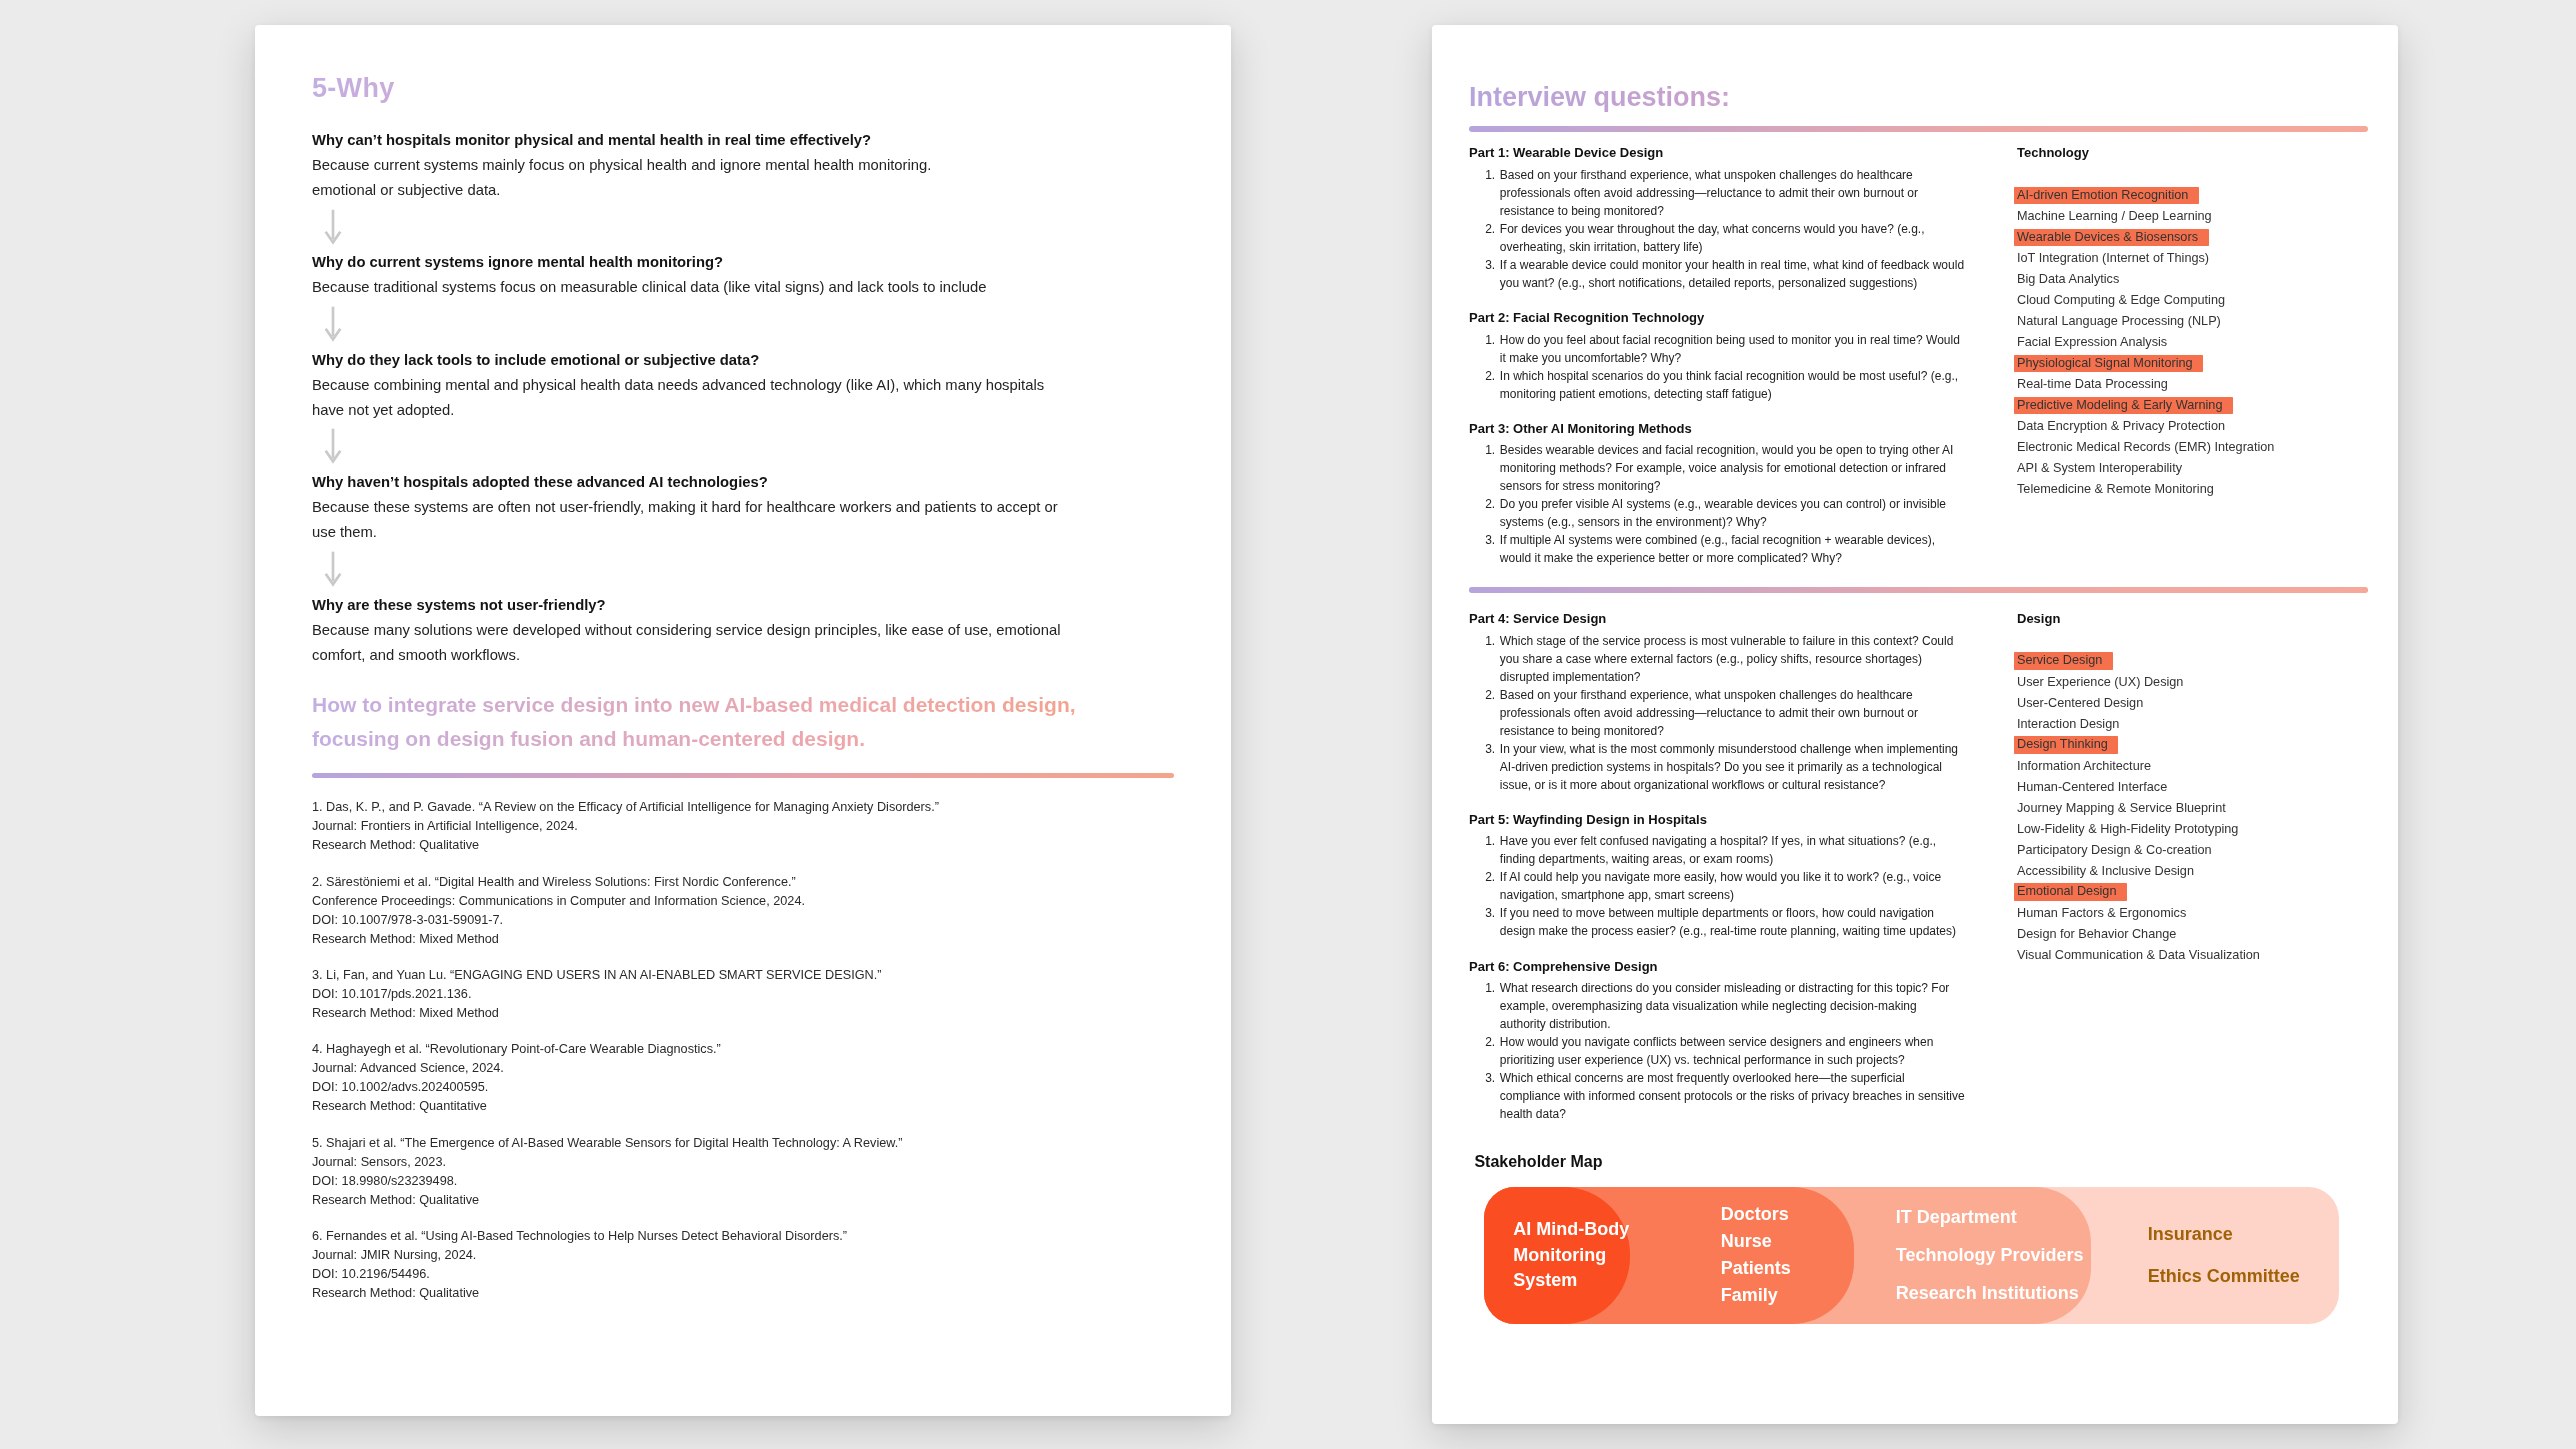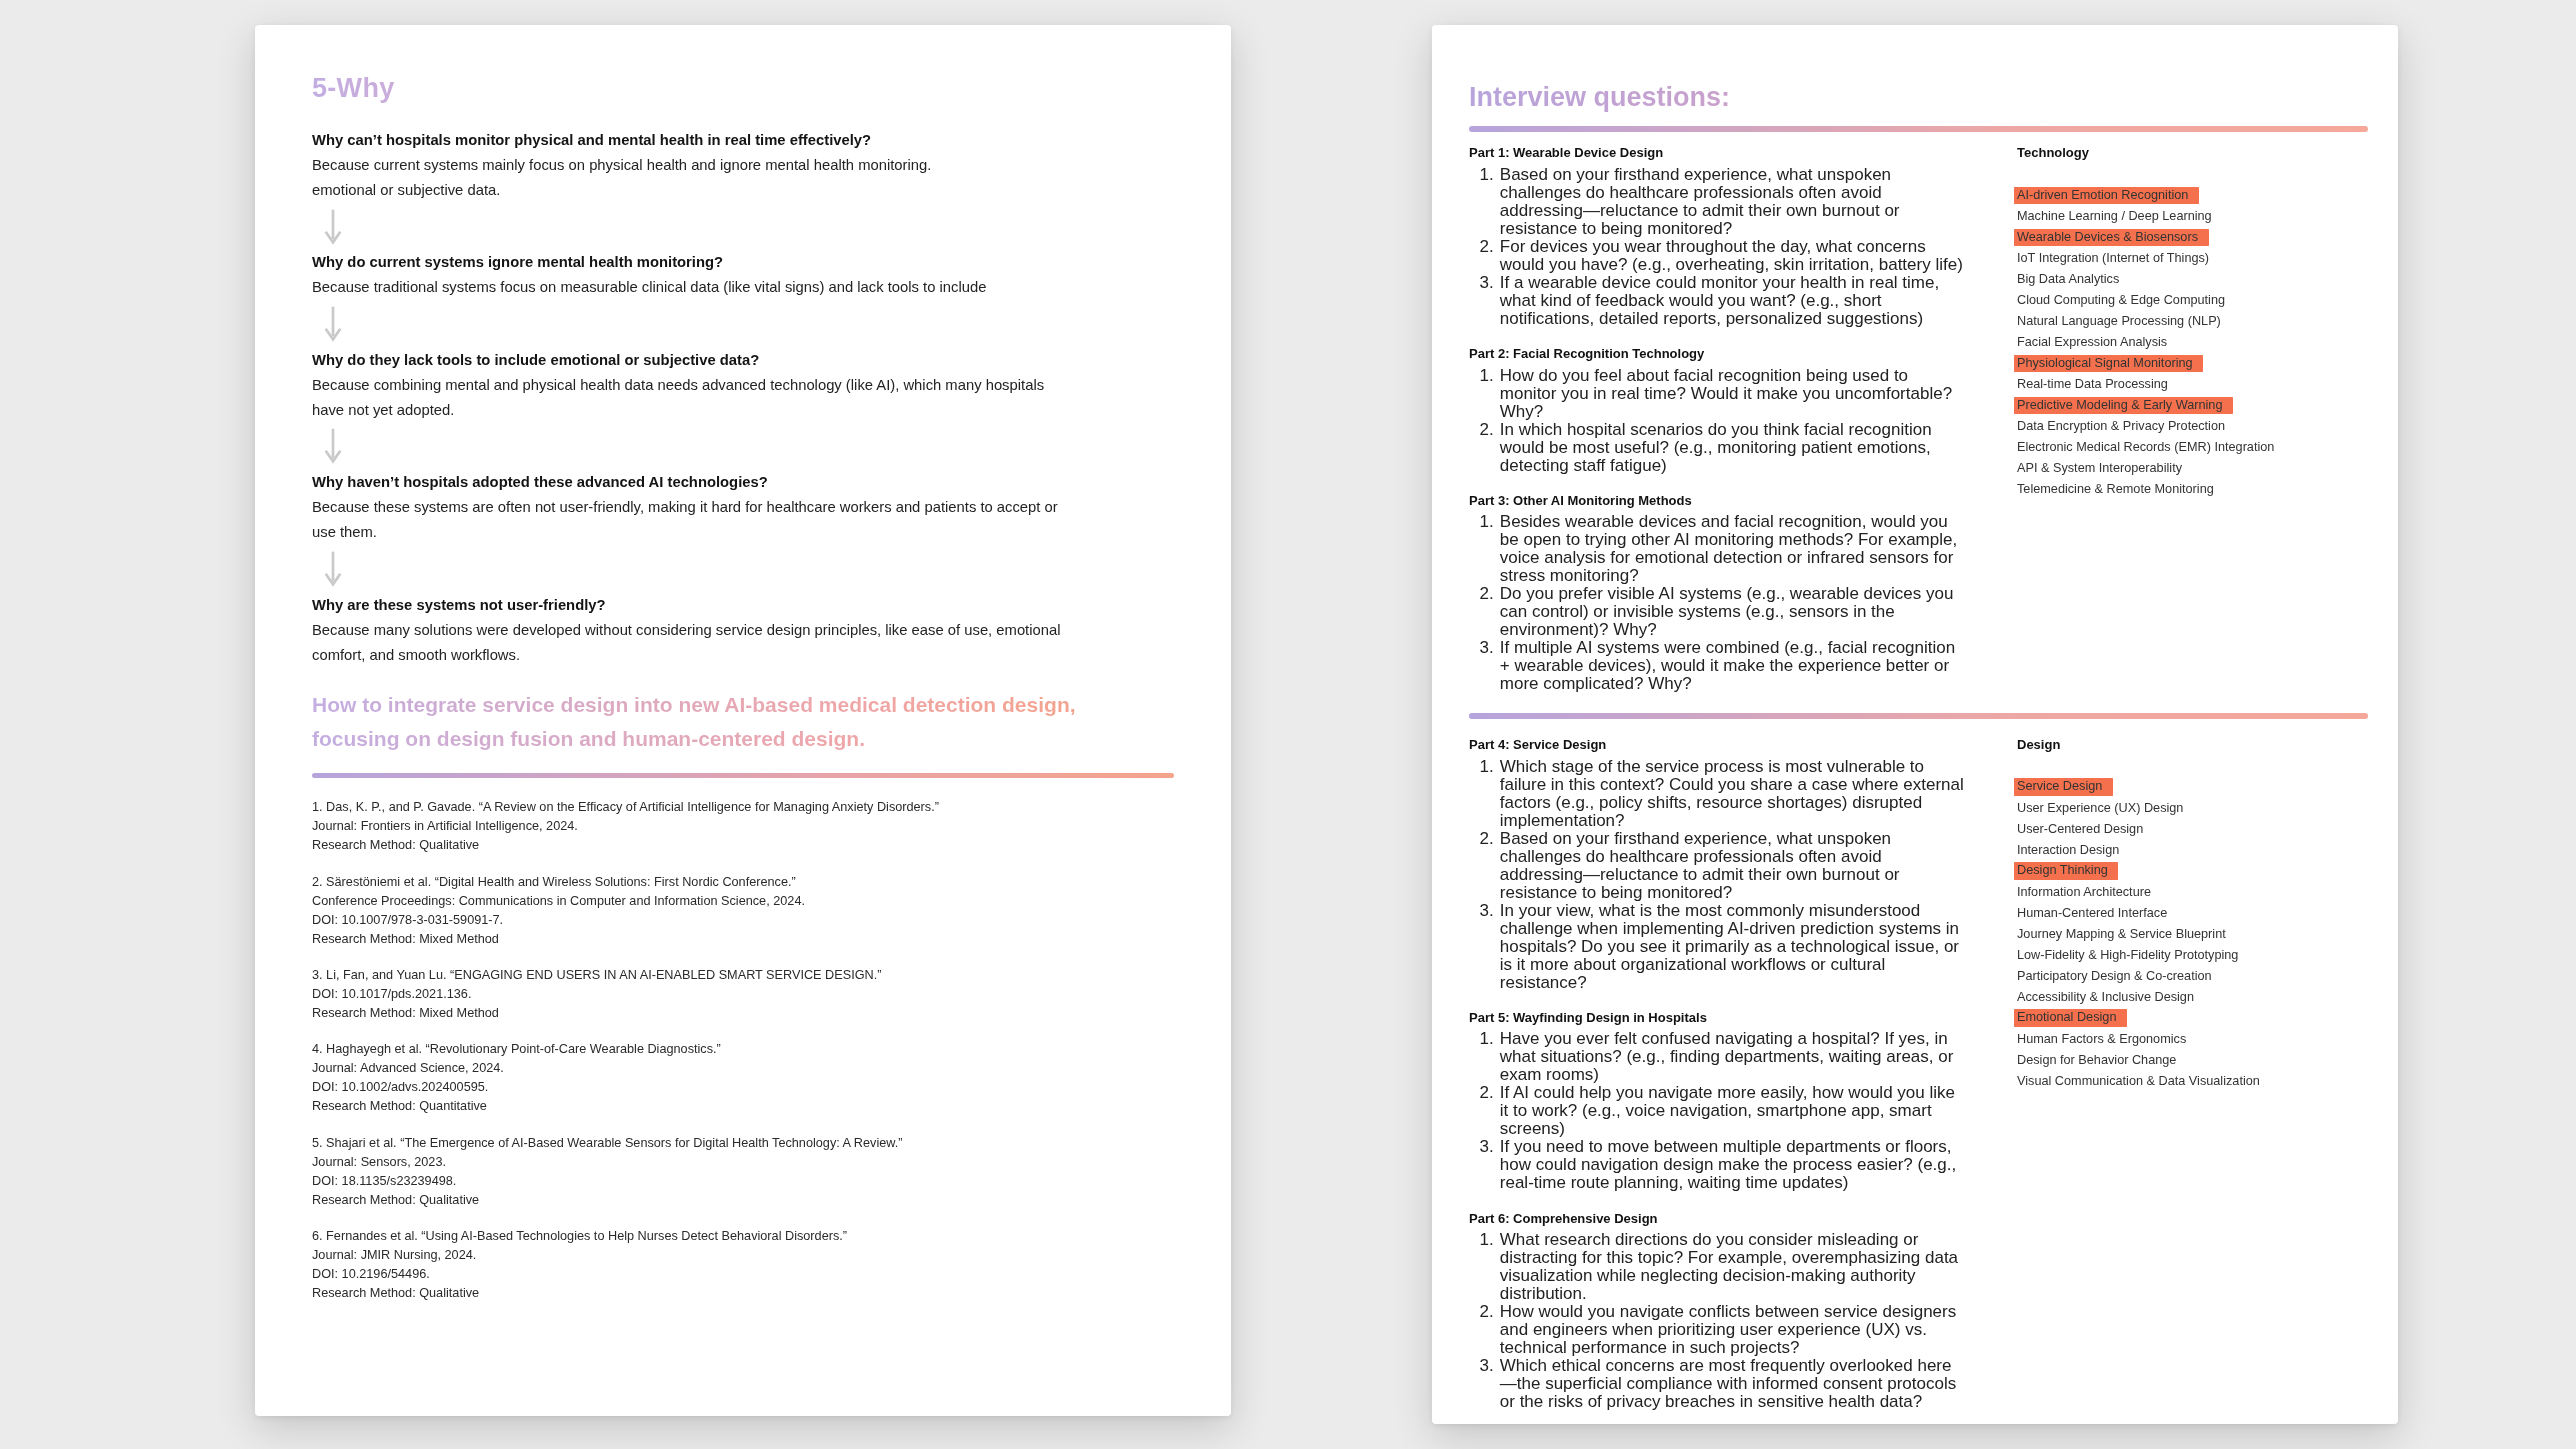--- a/index.html
+++ b/index.html
@@ -51,21 +51,21 @@
     height:6px;border-radius:3px;margin:13.4px 0 0 0;width:899px;
     background:linear-gradient(90deg,#b6a4dd 0%,#eda7a4 60%,#f5a89a 100%);
   }
   .sections{margin-top:12px;width:899px;}
   .section-row{display:flex;}
   .parts-col{width:496px;flex:0 0 496px;}
   .side-col{margin-left:52px;flex:1;}
   .part{margin-bottom:17.4px;}
   .part:last-child{margin-bottom:0;}
   .part-heading{font-size:13px;font-weight:700;line-height:17.4px;margin-bottom:4px;color:#111;}
-  ol.q-list{margin:0;padding-left:29.5px;font-size:17px;line-height:18px;color:#222;}
+  ol.q-list{margin:0;padding-left:29.5px;font-size:12px;line-height:18px;color:#222;}
   ol.q-list li{padding-left:1.3px;}
   .side-title{font-size:13px;font-weight:700;line-height:17.4px;margin:0 0 23px 0;color:#111;}
   .side-item{font-size:12.7px;line-height:21px;color:#333;white-space:nowrap;}
   .hl{background:#f5714e;padding:1.3px 10.7px 2px 2.7px;margin-left:-2.7px;border-radius:0.7px;}
   .section-divider{
     height:5.4px;border-radius:2.7px;margin:20px 0 17.4px 0;width:899px;
     background:linear-gradient(90deg,#b6a4dd 0%,#eda7a4 60%,#f5a89a 100%);
   }
   .sm-title{font-size:16px;font-weight:700;margin:29.5px 0 0 5.4px;color:#111;}
   .map{position:relative;width:855px;height:137px;margin:16px 0 0 14.8px;}
@@ -149,21 +149,21 @@
       </div>
       <div class="ref-item">
         <div class="ref-line">4. Haghayegh et al. “Revolutionary Point-of-Care Wearable Diagnostics.”</div>
         <div class="ref-line">Journal: Advanced Science, 2024.</div>
         <div class="ref-line">DOI: 10.1002/advs.202400595.</div>
         <div class="ref-line">Research Method: Quantitative</div>
       </div>
       <div class="ref-item">
         <div class="ref-line">5. Shajari et al. “The Emergence of AI-Based Wearable Sensors for Digital Health Technology: A Review.”</div>
         <div class="ref-line">Journal: Sensors, 2023.</div>
-        <div class="ref-line">DOI: 18.1135/s23239498.</div>
+        <div class="ref-line">DOI: 18.9980/s23239498.</div>
         <div class="ref-line">Research Method: Qualitative</div>
       </div>
       <div class="ref-item">
         <div class="ref-line">6. Fernandes et al. “Using AI-Based Technologies to Help Nurses Detect Behavioral Disorders.”</div>
         <div class="ref-line">Journal: JMIR Nursing, 2024.</div>
         <div class="ref-line">DOI: 10.2196/54496.</div>
         <div class="ref-line">Research Method: Qualitative</div>
       </div>
     </div>
 </section>

